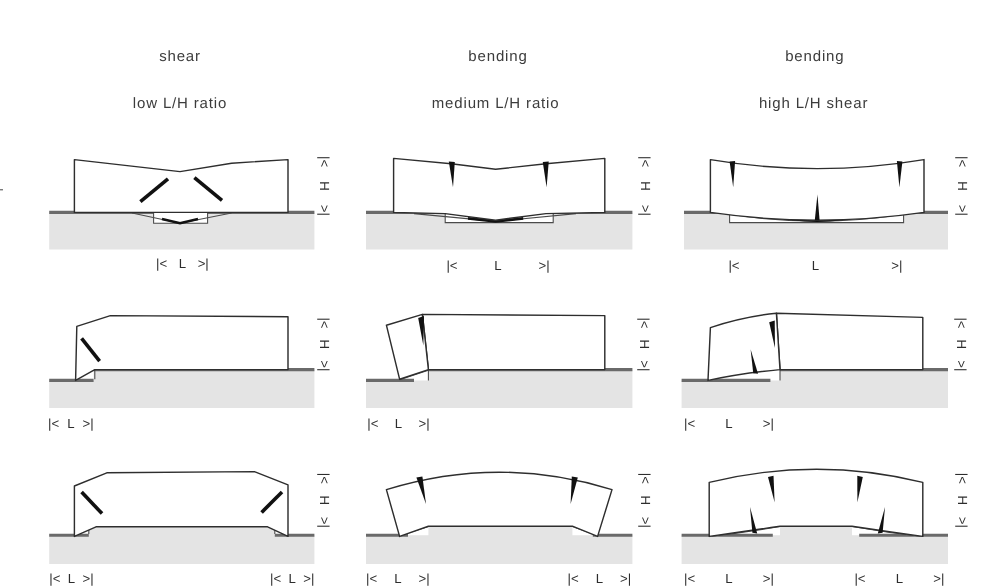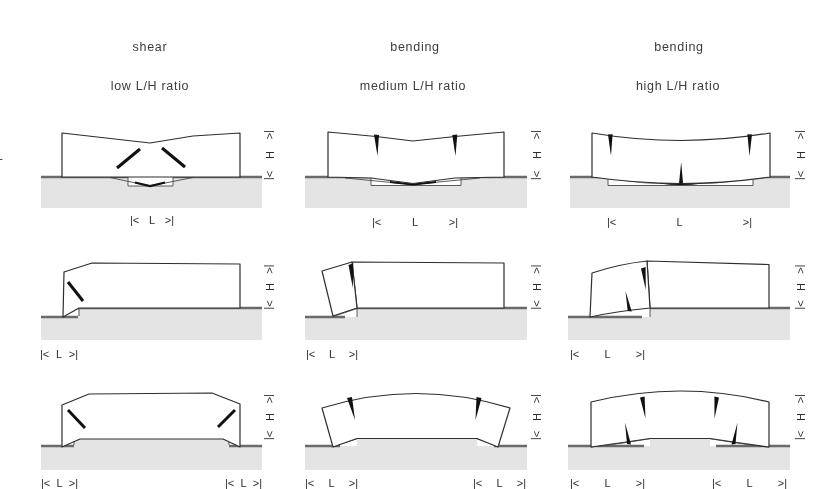--- a/index.html
+++ b/index.html
@@ -127,21 +127,21 @@
       <path class="crkf" d="M627,424 L631,424.5 L625,402.5 Z"></path>
       <path class="crkf" d="M731.5,424.5 L735.5,424 L737.5,402.5 Z"></path>
     </g>
   </svg>
 
   <div class="hdr" style="left:40px;top:20px;">shear</div>
   <div class="hdr" style="left:305px;top:20px;">bending</div>
   <div class="hdr" style="left:569px;top:20px;">bending</div>
   <div class="hdr" style="left:303px;top:59px;">medium L/H ratio</div>
   <div class="hdr" style="left:40px;top:59px;">low L/H ratio</div>
-  <div class="hdr" style="left:568px;top:59px;">high L/H ratio</div>
+  <div class="hdr" style="left:568px;top:59px;">high L/H shear</div>
 
   <span class="mark" style="top:134px;">|-</span>
 
   <span class="mark" style="top:269px;">-</span>
 
   <span class="mark" style="top:398px;">-</span>
 
   <div class="dimL" style="left:130px;top:194px;width:44px;">
       <span>|&lt;</span>
       <span>L</span>

